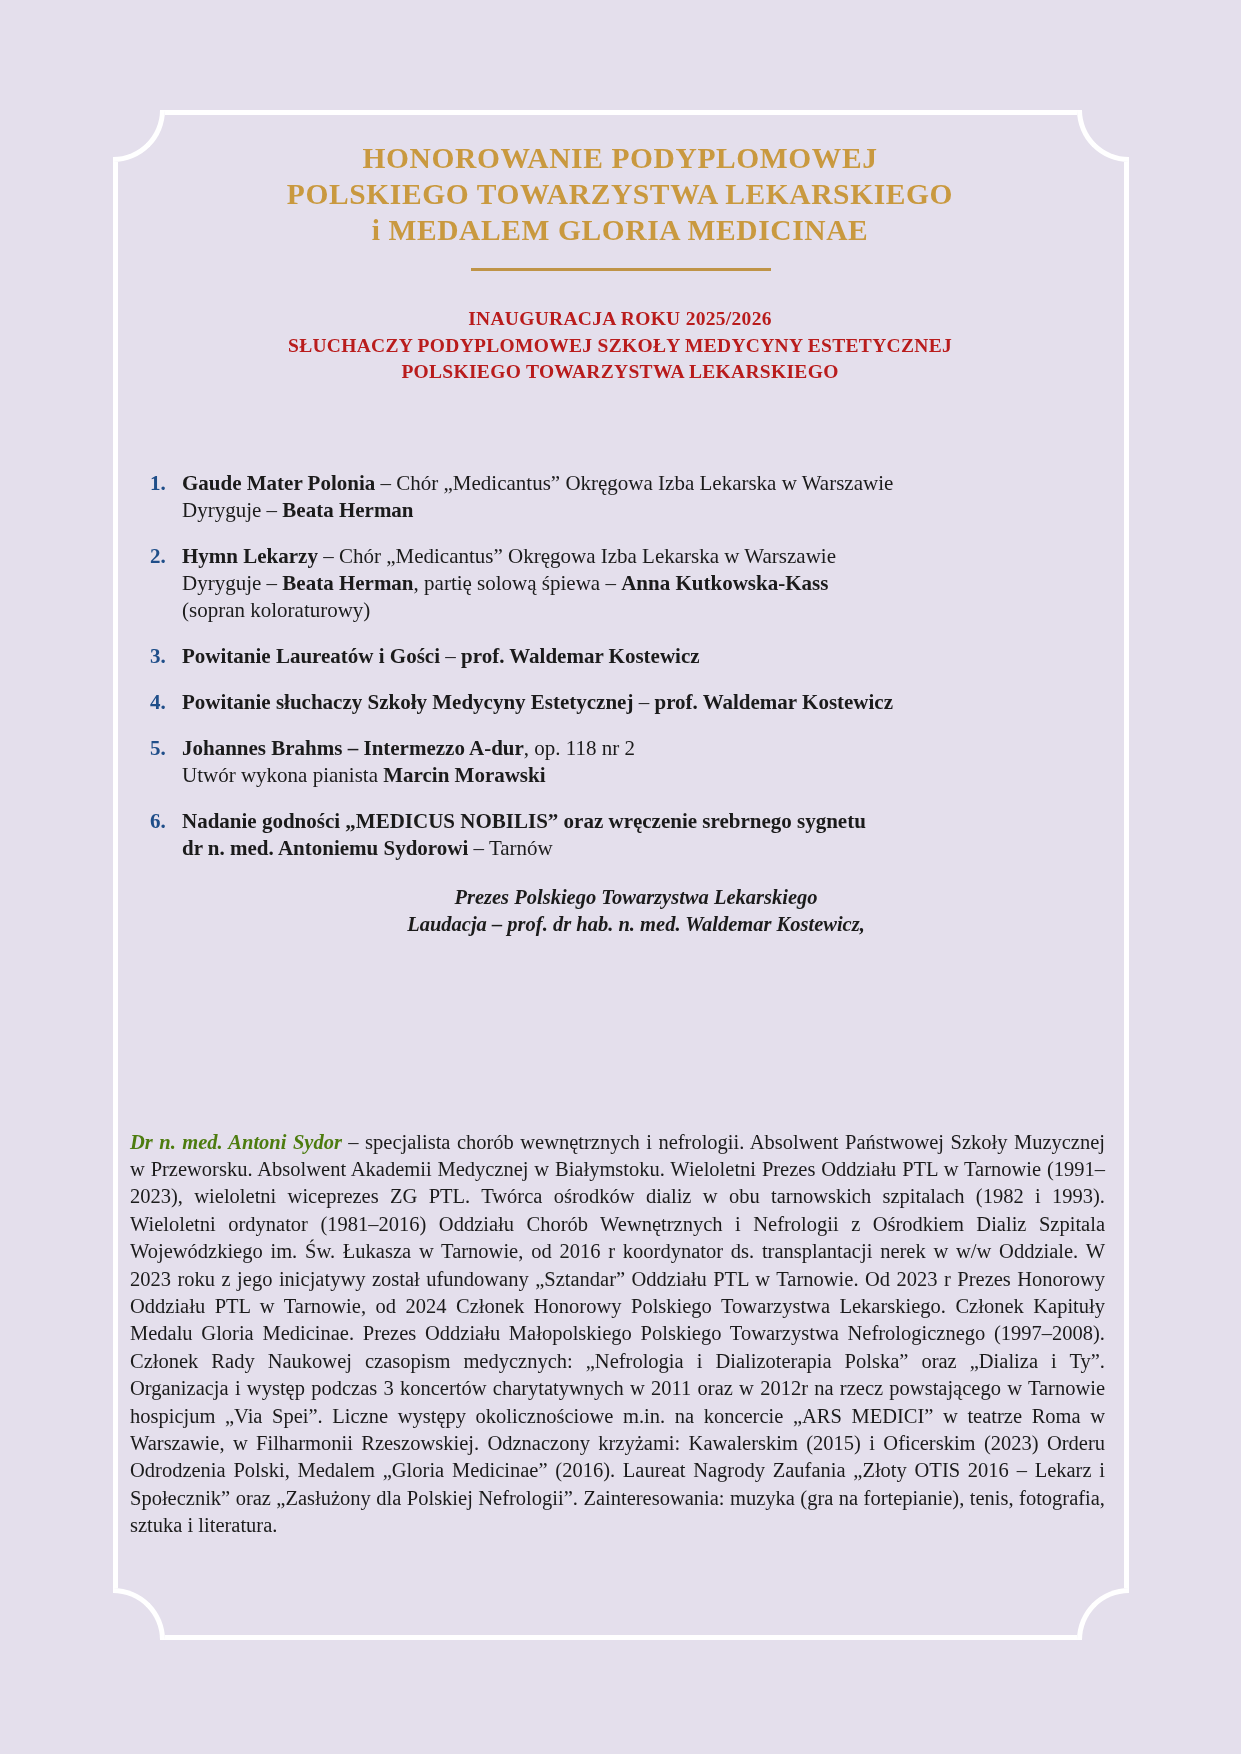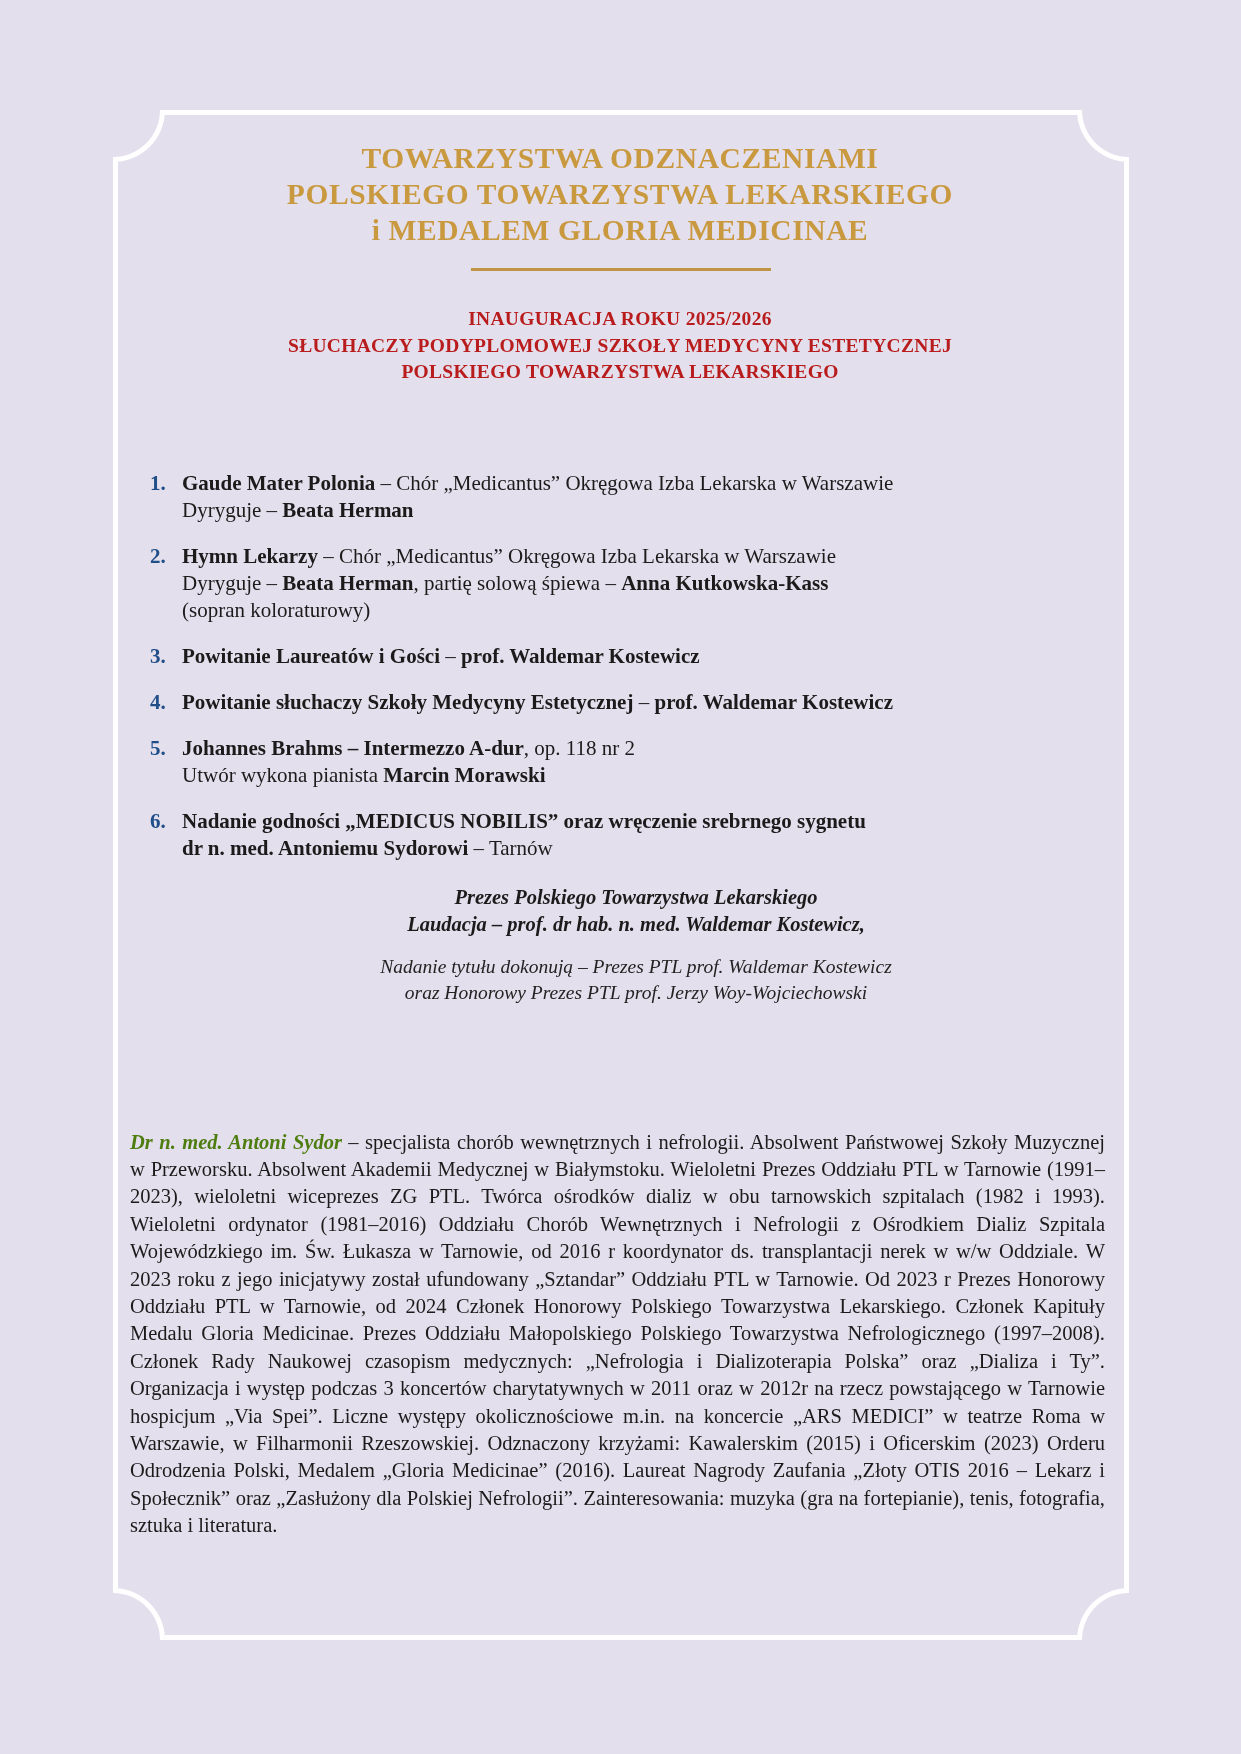--- a/index.html
+++ b/index.html
@@ -190,21 +190,21 @@
   <div class="frame-line rail-right"></div>
   <div class="corner corner-tl"></div>
   <div class="corner corner-tr"></div>
   <div class="corner corner-bl"></div>
   <div class="corner corner-br"></div>
 </div>
 
 <div class="content">
 
   <div class="title-block">
-    <div class="title-line">TOWARZYSTWA ODZNACZENIAMI</div>
+    <div class="title-line">HONOROWANIE PODYPLOMOWEJ</div>
     <div class="title-line">POLSKIEGO TOWARZYSTWA LEKARSKIEGO</div>
     <div class="title-line">i MEDALEM GLORIA MEDICINAE</div>
   </div>
 
   <div class="gold-rule"></div>
 
   <div class="subtitle-block">
     <div class="subtitle-line">INAUGURACJA ROKU 2025/2026</div>
     <div class="subtitle-line">SŁUCHACZY PODYPLOMOWEJ SZKOŁY MEDYCYNY ESTETYCZNEJ</div>
     <div class="subtitle-line">POLSKIEGO TOWARZYSTWA LEKARSKIEGO</div>
@@ -244,23 +244,19 @@
     <div class="prog-item">
       <span class="prog-num">6.</span>
       <b>Nadanie godności „MEDICUS NOBILIS” oraz wręczenie srebrnego sygnetu</b><br>
       <span class="nm">dr n. med. Antoniemu Sydorowi</span><span> – Tarnów</span>
 
       <div class="laudacja">
         <div>Prezes Polskiego Towarzystwa Lekarskiego</div>
         <div>Laudacja – prof. dr hab. n. med. Waldemar Kostewicz,</div>
       </div>
 
-      <div class="nadanie">
-        <div>Nadanie tytułu dokonują – Prezes PTL prof. Waldemar Kostewicz</div>
-        <div>oraz Honorowy Prezes PTL prof. Jerzy Woy-Wojciechowski</div>
-      </div>
     </div>
 
   </div>
 
   <p class="bio"><span class="lead">Dr n. med. Antoni Sydor</span><span> – specjalista chorób wewnętrznych i nefrologii. Absolwent Państwowej Szkoły Muzycznej w Przeworsku. Absolwent Akademii Medycznej w Białymstoku. Wieloletni Prezes Oddziału PTL w Tarnowie (1991–2023), wieloletni wiceprezes ZG PTL. Twórca ośrodków dializ w obu tarnowskich szpitalach (1982 i 1993). Wieloletni ordynator (1981–2016) Oddziału Chorób Wewnętrznych i Nefrologii z Ośrodkiem Dializ Szpitala Wojewódzkiego im. Św. Łukasza w Tarnowie, od 2016 r koordynator ds. transplantacji nerek w w/w Oddziale. W 2023 roku z jego inicjatywy został ufundowany „Sztandar” Oddziału PTL w Tarnowie. Od 2023 r Prezes Honorowy Oddziału PTL w Tarnowie, od 2024 Członek Honorowy Polskiego Towarzystwa Lekarskiego. Członek Kapituły Medalu Gloria Medicinae. Prezes Oddziału Małopolskiego Polskiego Towarzystwa Nefrologicznego (1997–2008). Członek Rady Naukowej czasopism medycznych: „Nefrologia i Dializoterapia Polska” oraz „Dializa i Ty”. Organizacja i występ podczas 3 koncertów charytatywnych w 2011 oraz w 2012r na rzecz powstającego w Tarnowie hospicjum „Via Spei”. Liczne występy okolicznościowe m.in. na koncercie „ARS MEDICI” w teatrze Roma w Warszawie, w Filharmonii Rzeszowskiej. Odznaczony krzyżami: Kawalerskim (2015) i Oficerskim (2023) Orderu Odrodzenia Polski, Medalem „Gloria Medicinae” (2016). Laureat Nagrody Zaufania „Złoty OTIS 2016 – Lekarz i Społecznik” oraz „Zasłużony dla Polskiej Nefrologii”. Zainteresowania: muzyka (gra na fortepianie), tenis, fotografia, sztuka i literatura.</span></p>
 
 </div>
 
 </body></html>

